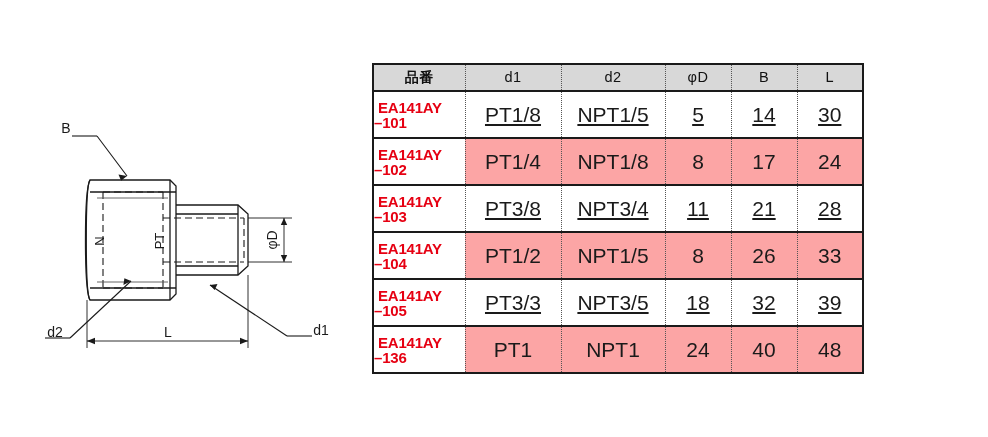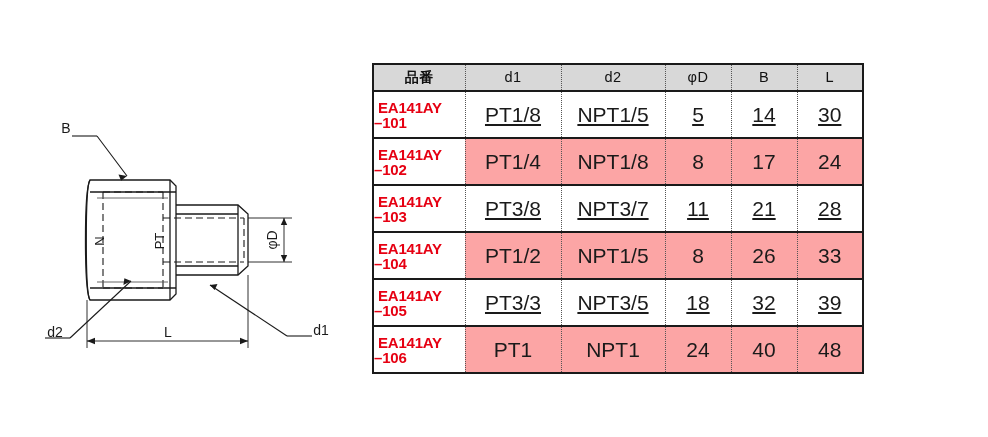--- a/index.html
+++ b/index.html
@@ -253,21 +253,21 @@
         <td class="val">17</td>
         <td class="val">24</td>
       </tr>
 
       <tr class="plain">
         <td class="pn">
           <span class="pn-top">EA141AY</span>
           <span class="pn-bot">–103</span>
         </td>
         <td class="val">PT3/8</td>
-        <td class="val">NPT3/7</td>
+        <td class="val">NPT3/4</td>
         <td class="val">11</td>
         <td class="val">21</td>
         <td class="val">28</td>
       </tr>
 
       <tr class="band">
         <td class="pn">
           <span class="pn-top">EA141AY</span>
           <span class="pn-bot">–104</span>
         </td>
@@ -286,21 +286,21 @@
         <td class="val">PT3/3</td>
         <td class="val">NPT3/5</td>
         <td class="val">18</td>
         <td class="val">32</td>
         <td class="val">39</td>
       </tr>
 
       <tr class="band">
         <td class="pn">
           <span class="pn-top">EA141AY</span>
-          <span class="pn-bot">–106</span>
+          <span class="pn-bot">–136</span>
         </td>
         <td class="val">PT1</td>
         <td class="val">NPT1</td>
         <td class="val">24</td>
         <td class="val">40</td>
         <td class="val">48</td>
       </tr>
 
     </tbody>
   </table>

